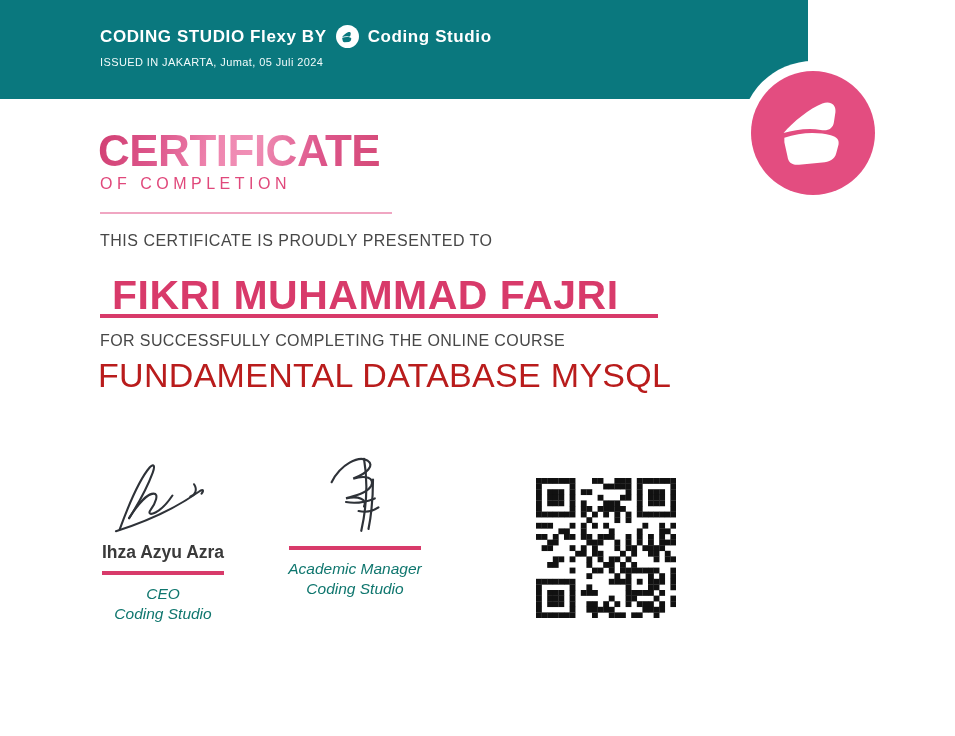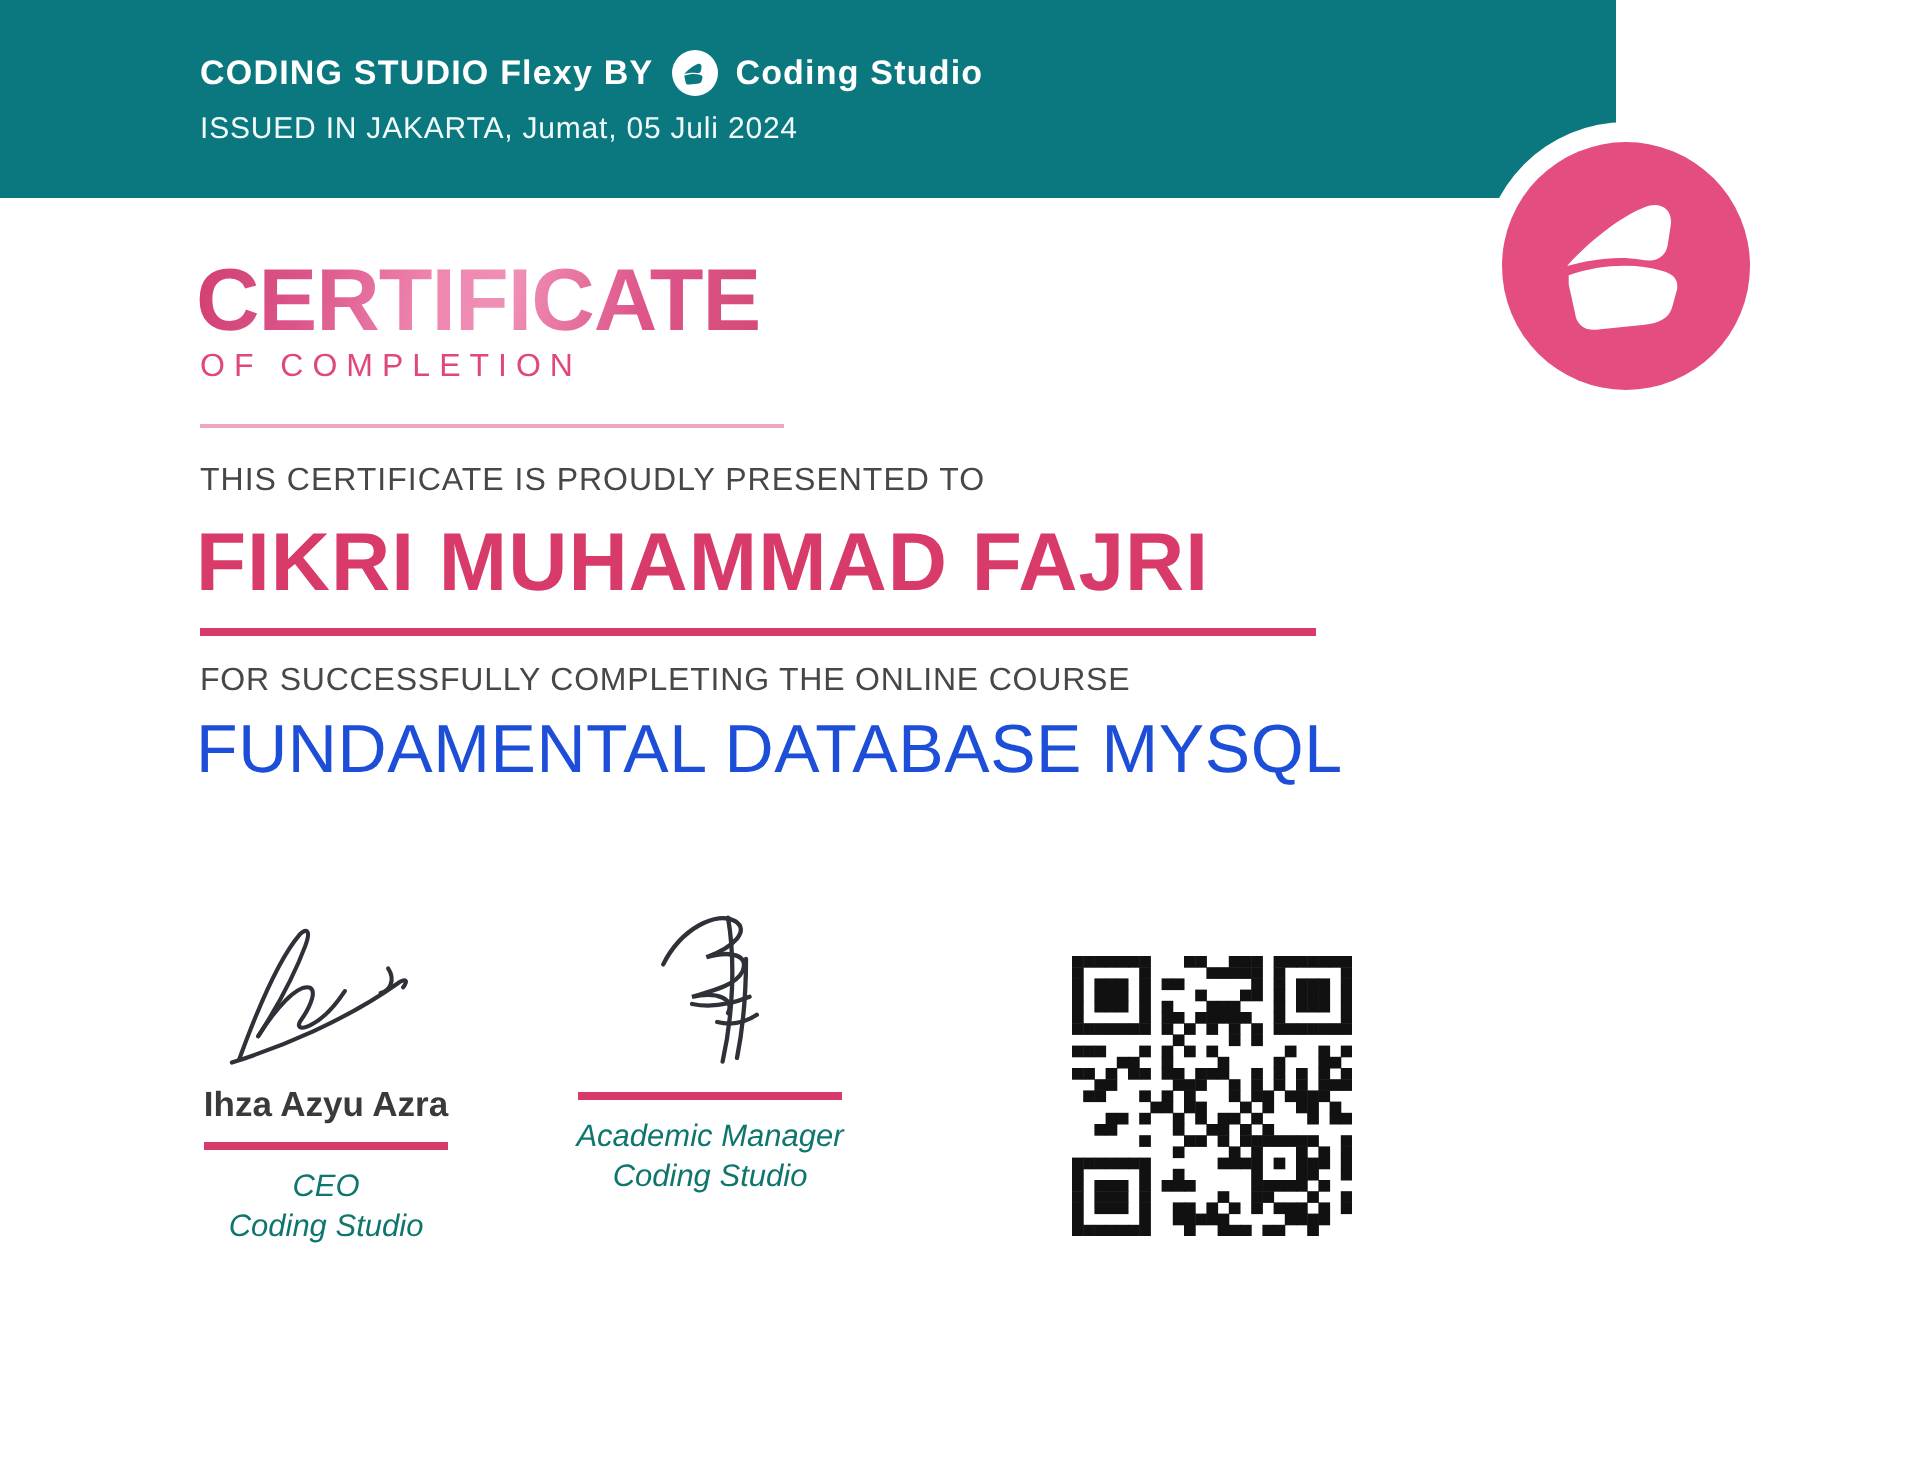--- a/index.html
+++ b/index.html
@@ -16,21 +16,21 @@
   .brand-line{
     position:absolute;top:25px;left:100px;display:flex;align-items:center;gap:9px;
     color:#fff;font-size:17px;font-weight:bold;letter-spacing:.6px;white-space:nowrap;
   }
   .brand-logo-circle{
     width:23px;height:23px;border-radius:50%;background:#ffffff;
     display:flex;align-items:center;justify-content:center;flex:0 0 auto;
   }
   .issued-line{
     position:absolute;top:56px;left:100px;color:#f2fbfb;
-    font-size:15px;letter-spacing:.4px;white-space:nowrap;
+    font-size:11px;letter-spacing:.4px;white-space:nowrap;
   }
   
   .badge-ring{
     position:absolute;left:741px;top:61px;width:144px;height:144px;
     background:#ffffff;border-radius:50%;z-index:2;
     display:flex;align-items:center;justify-content:center;
   }
   .badge-pink{
     width:124px;height:124px;border-radius:50%;background:#e34d80;
     display:flex;align-items:center;justify-content:center;
@@ -47,32 +47,32 @@
     position:absolute;left:100px;top:175px;margin:0;
     font-size:16px;font-weight:normal;letter-spacing:4.5px;color:#e0487b;white-space:nowrap;
   }
   .thin-divider{
     position:absolute;left:100px;top:212px;width:292px;height:2px;background:#f0a6c2;
   }
   .intro-line{
     position:absolute;left:100px;top:232px;font-size:16px;color:#474747;letter-spacing:.5px;white-space:nowrap;
   }
   .recipient-name{
-    position:absolute;left:98px;top:258px;margin:0;
+    position:absolute;left:98px;top:258px;margin:14px;
     font-size:41px;font-weight:800;letter-spacing:.5px;color:#d83a6a;white-space:nowrap;
   }
   .name-rule{
     position:absolute;left:100px;top:314px;width:558px;height:4px;background:#d83a6a;
   }
   .reason-line{
     position:absolute;left:100px;top:332px;font-size:16px;color:#474747;letter-spacing:.4px;white-space:nowrap;
   }
   .course-title{
     position:absolute;left:98px;top:356px;margin:0;
-    font-size:34px;font-weight:400;letter-spacing:.3px;color:#1d4ed8;white-space:nowrap;
+    font-size:34px;font-weight:400;letter-spacing:.3px;color:#b91c1c;white-space:nowrap;
   }
   
   .sig-block{
     position:absolute;top:456px;width:160px;
     display:flex;flex-direction:column;align-items:center;text-align:center;
   }
   .sig-block.left{left:83px;}
   .sig-block.right{left:275px;top:448px;}
   .sig-scribble{display:block;}
   .sig-name{font-size:17.5px;font-weight:bold;color:#3a3a3a;margin-top:6px;white-space:nowrap;}

